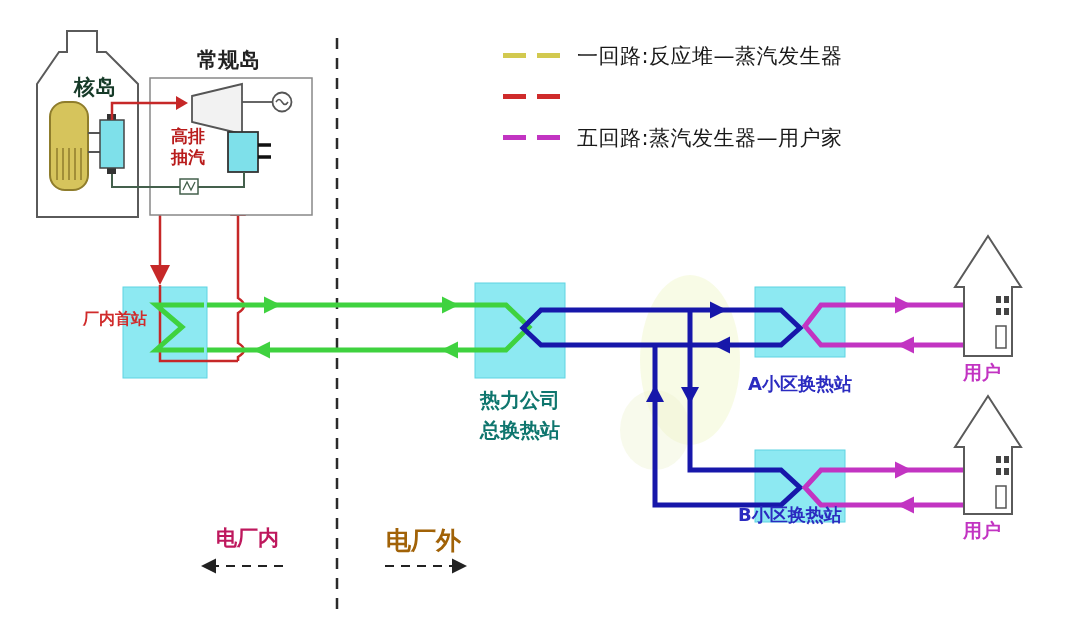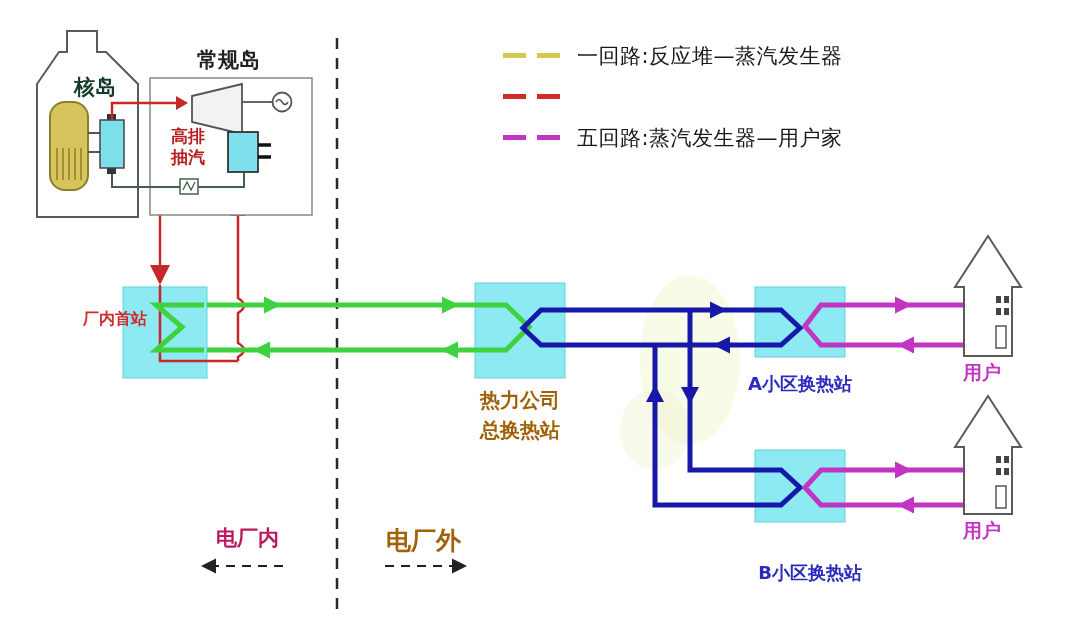--- a/index.html
+++ b/index.html
@@ -144,24 +144,24 @@
       <line x1="385" y1="566" x2="456" y2="566" stroke-dasharray="9 7"></line>
       <polygon points="467,566 452,558.5 452,573.5" fill="#222" stroke="none"></polygon>
     </g>
   </svg>
 
   <div class="lbl" style="left:74px;top:74px;font-size:21px;color:#163a28;">核岛</div>
   <div class="lbl" style="left:197px;top:47px;font-size:21px;color:#222;">常规岛</div>
   <div class="lbl" style="left:168px;top:126px;width:40px;font-size:17px;color:#b91c1c;text-align:center;line-height:1.25;">高排
 抽汽</div>
   <div class="lbl" style="left:36px;top:309px;font-size:16px;color:#d02b2b;margin-left:47px;">厂内首站</div>
-  <div class="lbl" style="left:466px;top:385px;width:108px;font-size:20px;color:#a16207;text-align:center;line-height:1.5;">热力公司
+  <div class="lbl" style="left:466px;top:385px;width:108px;font-size:20px;color:#0f766e;text-align:center;line-height:1.5;">热力公司
 总换热站</div>
   <div class="lbl" style="left:738px;top:372px;width:124px;font-size:18px;color:#2b2bc0;text-align:center;">A小区换热站</div>
-  <div class="lbl" style="left:738px;top:561px;width:124px;font-size:18px;color:#2b2bc0;text-align:right;">B小区换热站</div>
+  <div class="lbl" style="left:738px;top:503px;width:124px;font-size:18px;color:#2b2bc0;text-align:left;">B小区换热站</div>
   <div class="lbl" style="left:963px;top:360px;font-size:19px;color:#c234c2;">用户</div>
   <div class="lbl" style="left:963px;top:518px;font-size:19px;color:#c234c2;">用户</div>
   <div class="lbl" style="left:216px;top:525px;font-size:21px;color:#be185d;">电厂内</div>
   <div class="lbl" style="left:386px;top:525px;font-size:25px;color:#a16207;">电厂外</div>
 
   <div class="legend">
     <div class="legend-row">
       <span class="swatch">
           <i style="background:#d2c94f"></i>
           <i style="background:#d2c94f"></i>

